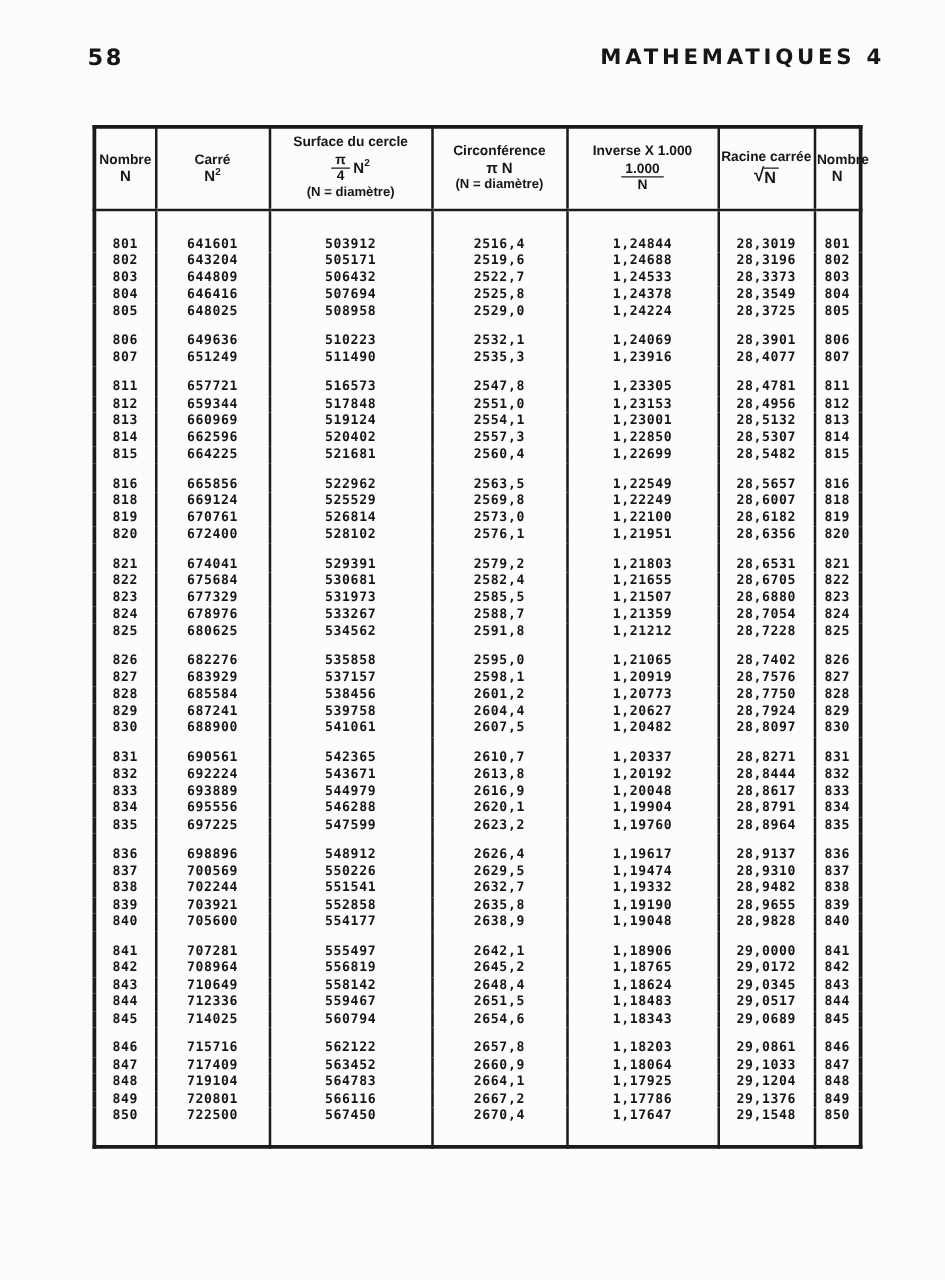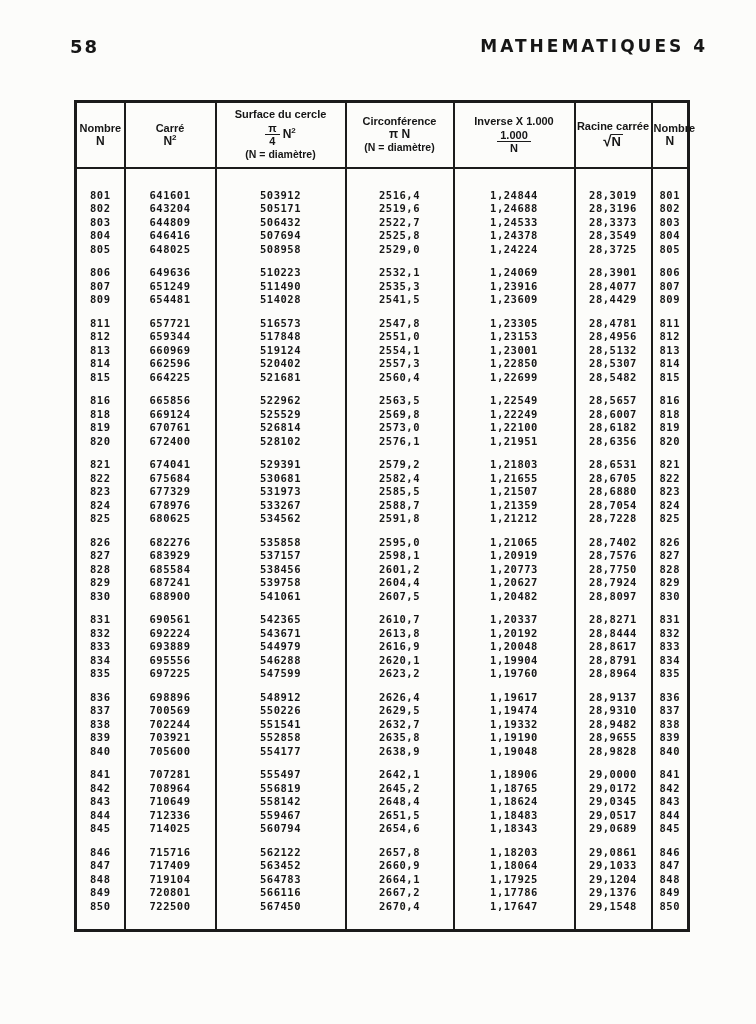--- a/index.html
+++ b/index.html
@@ -194,29 +194,20 @@
         </tr>
         <tr>
           <td>807</td>
           <td>651249</td>
           <td>511490</td>
           <td>2535,3</td>
           <td>1,23916</td>
           <td>28,4077</td>
           <td>807</td>
         </tr>
-        <tr>
-          <td>809</td>
-          <td>654481</td>
-          <td>514028</td>
-          <td>2541,5</td>
-          <td>1,23609</td>
-          <td>28,4429</td>
-          <td>809</td>
-        </tr>
         <tr class="group-start">
           <td>811</td>
           <td>657721</td>
           <td>516573</td>
           <td>2547,8</td>
           <td>1,23305</td>
           <td>28,4781</td>
           <td>811</td>
         </tr>
         <tr>

